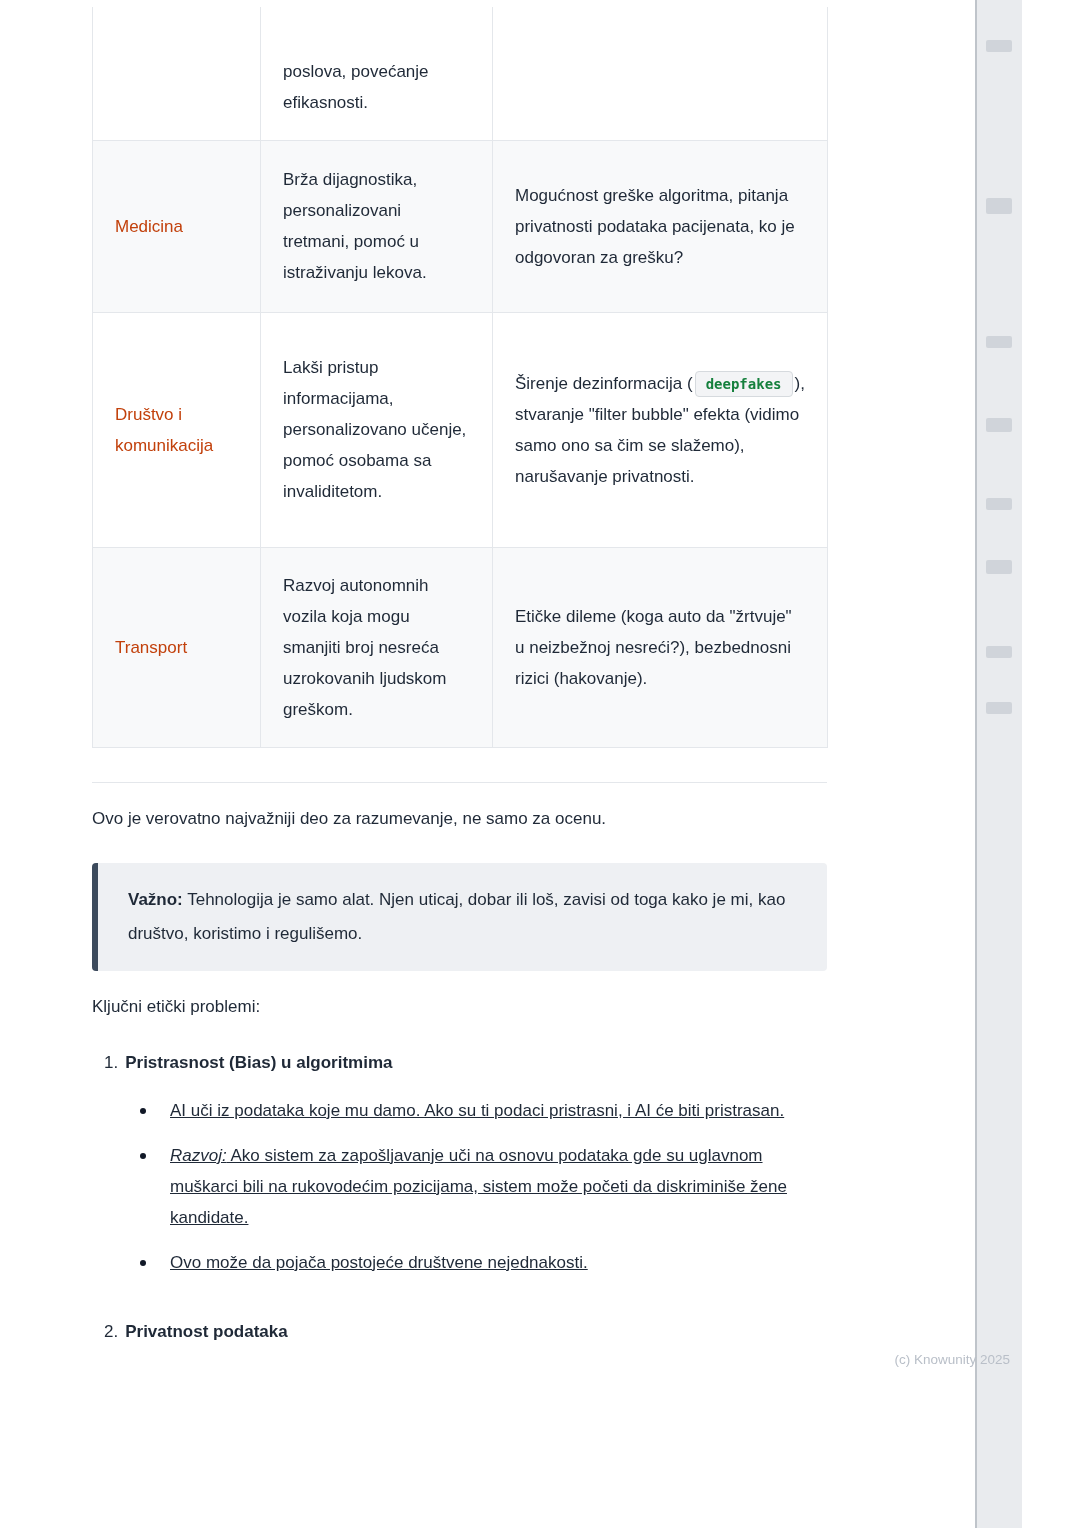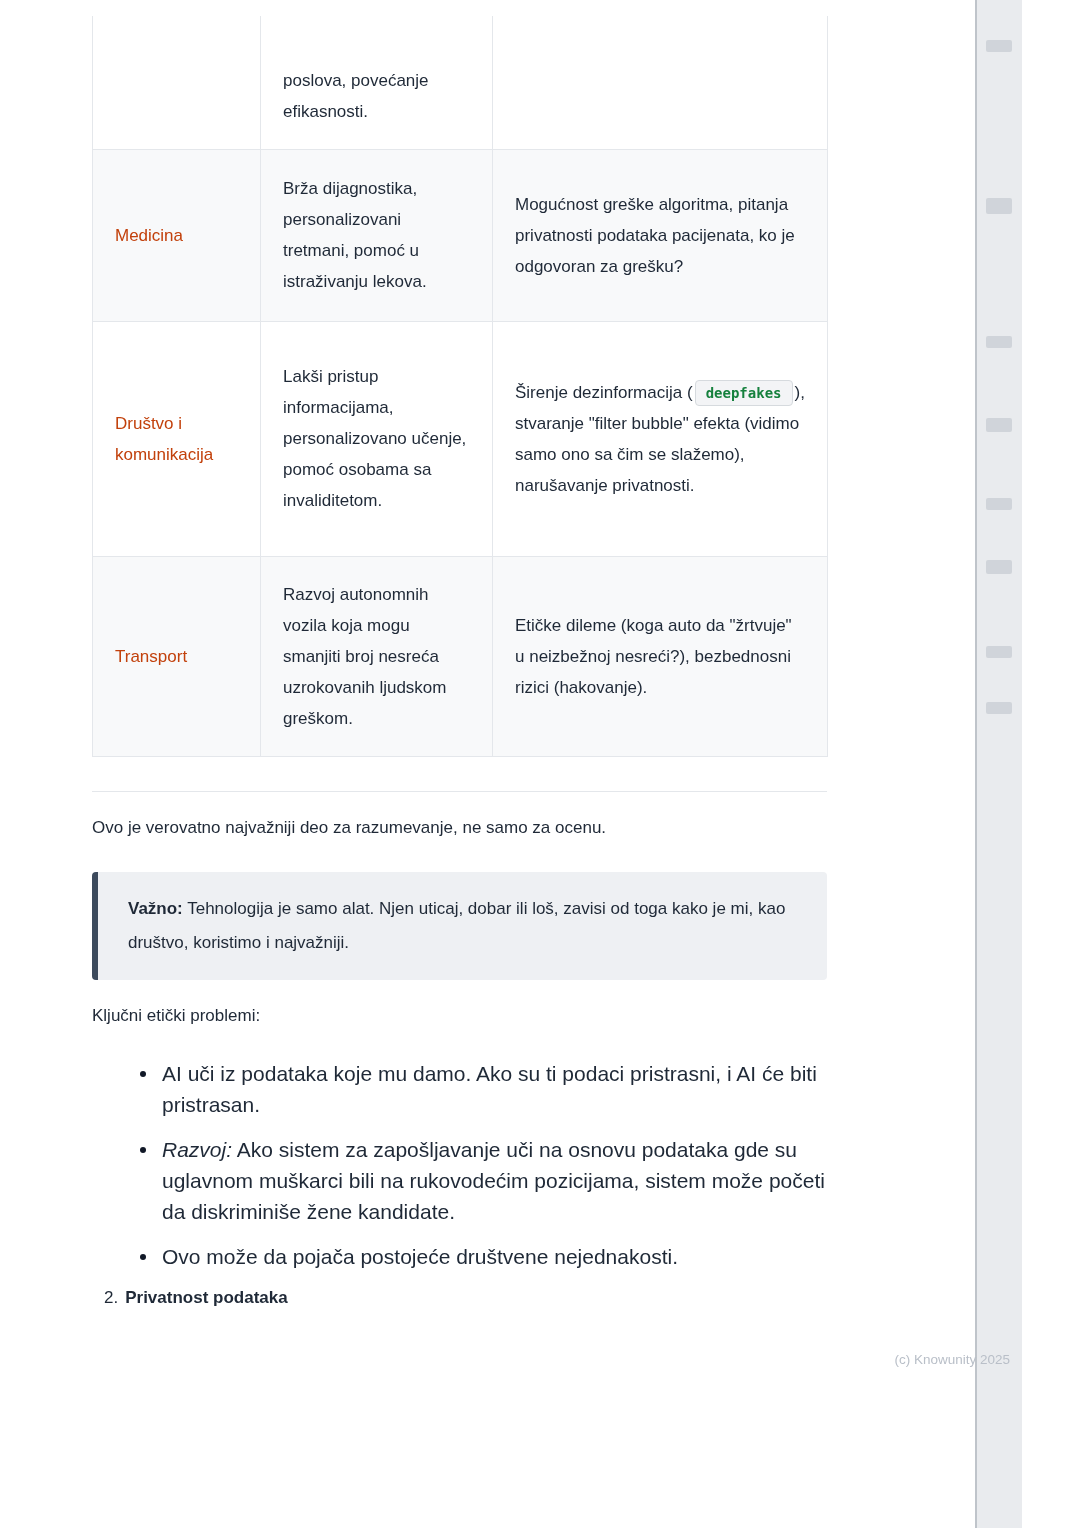--- a/index.html
+++ b/index.html
@@ -4,21 +4,21 @@
 <style>
   * { margin: 0; padding: 0; box-sizing: border-box; }
   html, body { background: #ffffff; }
   body {
     width: 1080px; height: 1528px;
     position: relative; overflow: hidden;
     font-family: "Liberation Sans", "DejaVu Sans", sans-serif;
     color: var(--text, #1f2937);
   }
   .page { position: absolute; inset: 0; background: #fff; }
-  .content { position: absolute; left: 92px; top: 16px; width: 735px; }
+  .content { position: absolute; left: 92px; top: 7px; width: 735px; }
 
   
   table.ai-table { border-collapse: collapse; width: 735px; table-layout: fixed; }
   table.ai-table td {
     border: 1px solid var(--border, #e4e7eb);
     padding: 16px 22px;
     vertical-align: middle;
     font-size: 17px; line-height: 31px;
   }
   col.c1 { width: 168px; } col.c2 { width: 232px; } col.c3 { width: 335px; }
@@ -56,24 +56,24 @@
     border-radius: 4px;
     padding: 20px 26px 20px 30px;
   }
   .callout .callout-text { margin: 0; line-height: 34px; }
 
   .olist { margin-top: 26px; }
   .oitem { padding-left: 12px; font-size: 17px; line-height: 28px; }
   .oitem .onum { margin-right: 7px; }
   .oitem .otitle { font-weight: 700; }
   .bullets { margin: 18px 0 0 48px; display: flex; flex-direction: column; gap: 14px; }
-  .bullet { display: flex; gap: 16px; font-size: 21px; line-height: 31px; }
+  .bullet { display: flex; gap: 24px; font-size: 17px; line-height: 31px; text-decoration: underline; }
   .bullet .dot { flex: none; width: 6px; height: 6px; border-radius: 50%; background: #111827; margin-top: 13px; }
   .bullet .lead { font-style: italic; }
-  .oitem.second { margin-top: 12px; }
+  .oitem.second { margin-top: 40px; }
 
   
   .strip {
     position: absolute; left: 975px; top: 0; width: 47px; height: 1528px;
     background: var(--strip_bg, #e9ebee);
     border-left: 2px solid #bfc4ca;
     z-index: 1;
   }
   .strip .peek {
     position: absolute; left: 9px; width: 26px;
@@ -124,27 +124,30 @@
         </tr>
       </tbody>
     </table>
 
     <hr class="divider">
 
 
     <p class="para">Ovo je verovatno najvažniji deo za razumevanje, ne samo za ocenu.</p>
 
     <div class="callout">
-      <p class="para callout-text"><strong>Važno:</strong><span> Tehnologija je samo alat. Njen uticaj, dobar ili loš, zavisi od toga kako je mi, kao društvo, koristimo i najvažniji.</span></p>
+      <p class="para callout-text"><strong>Važno:</strong><span> Tehnologija je samo alat. Njen uticaj, dobar ili loš, zavisi od toga kako je mi, kao društvo, koristimo i regulišemo.</span></p>
     </div>
 
     <p class="para">Ključni etički problemi:</p>
 
     <div class="olist">
 
+      <div class="oitem">
+        <span class="onum">1.</span><span class="otitle">Pristrasnost (Bias) u algoritmima</span>
+      </div>
 
       <div class="bullets">
         <div class="bullet">
           <span class="dot"></span>
           <span class="btext"><em class="lead"></em><span>AI uči iz podataka koje mu damo. Ako su ti podaci pristrasni, i AI će biti pristrasan.</span></span>
         </div>
         <div class="bullet">
           <span class="dot"></span>
           <span class="btext"><em class="lead">Razvoj:</em><span> Ako sistem za zapošljavanje uči na osnovu podataka gde su uglavnom muškarci bili na rukovodećim pozicijama, sistem može početi da diskriminiše žene kandidate.</span></span>
         </div>

